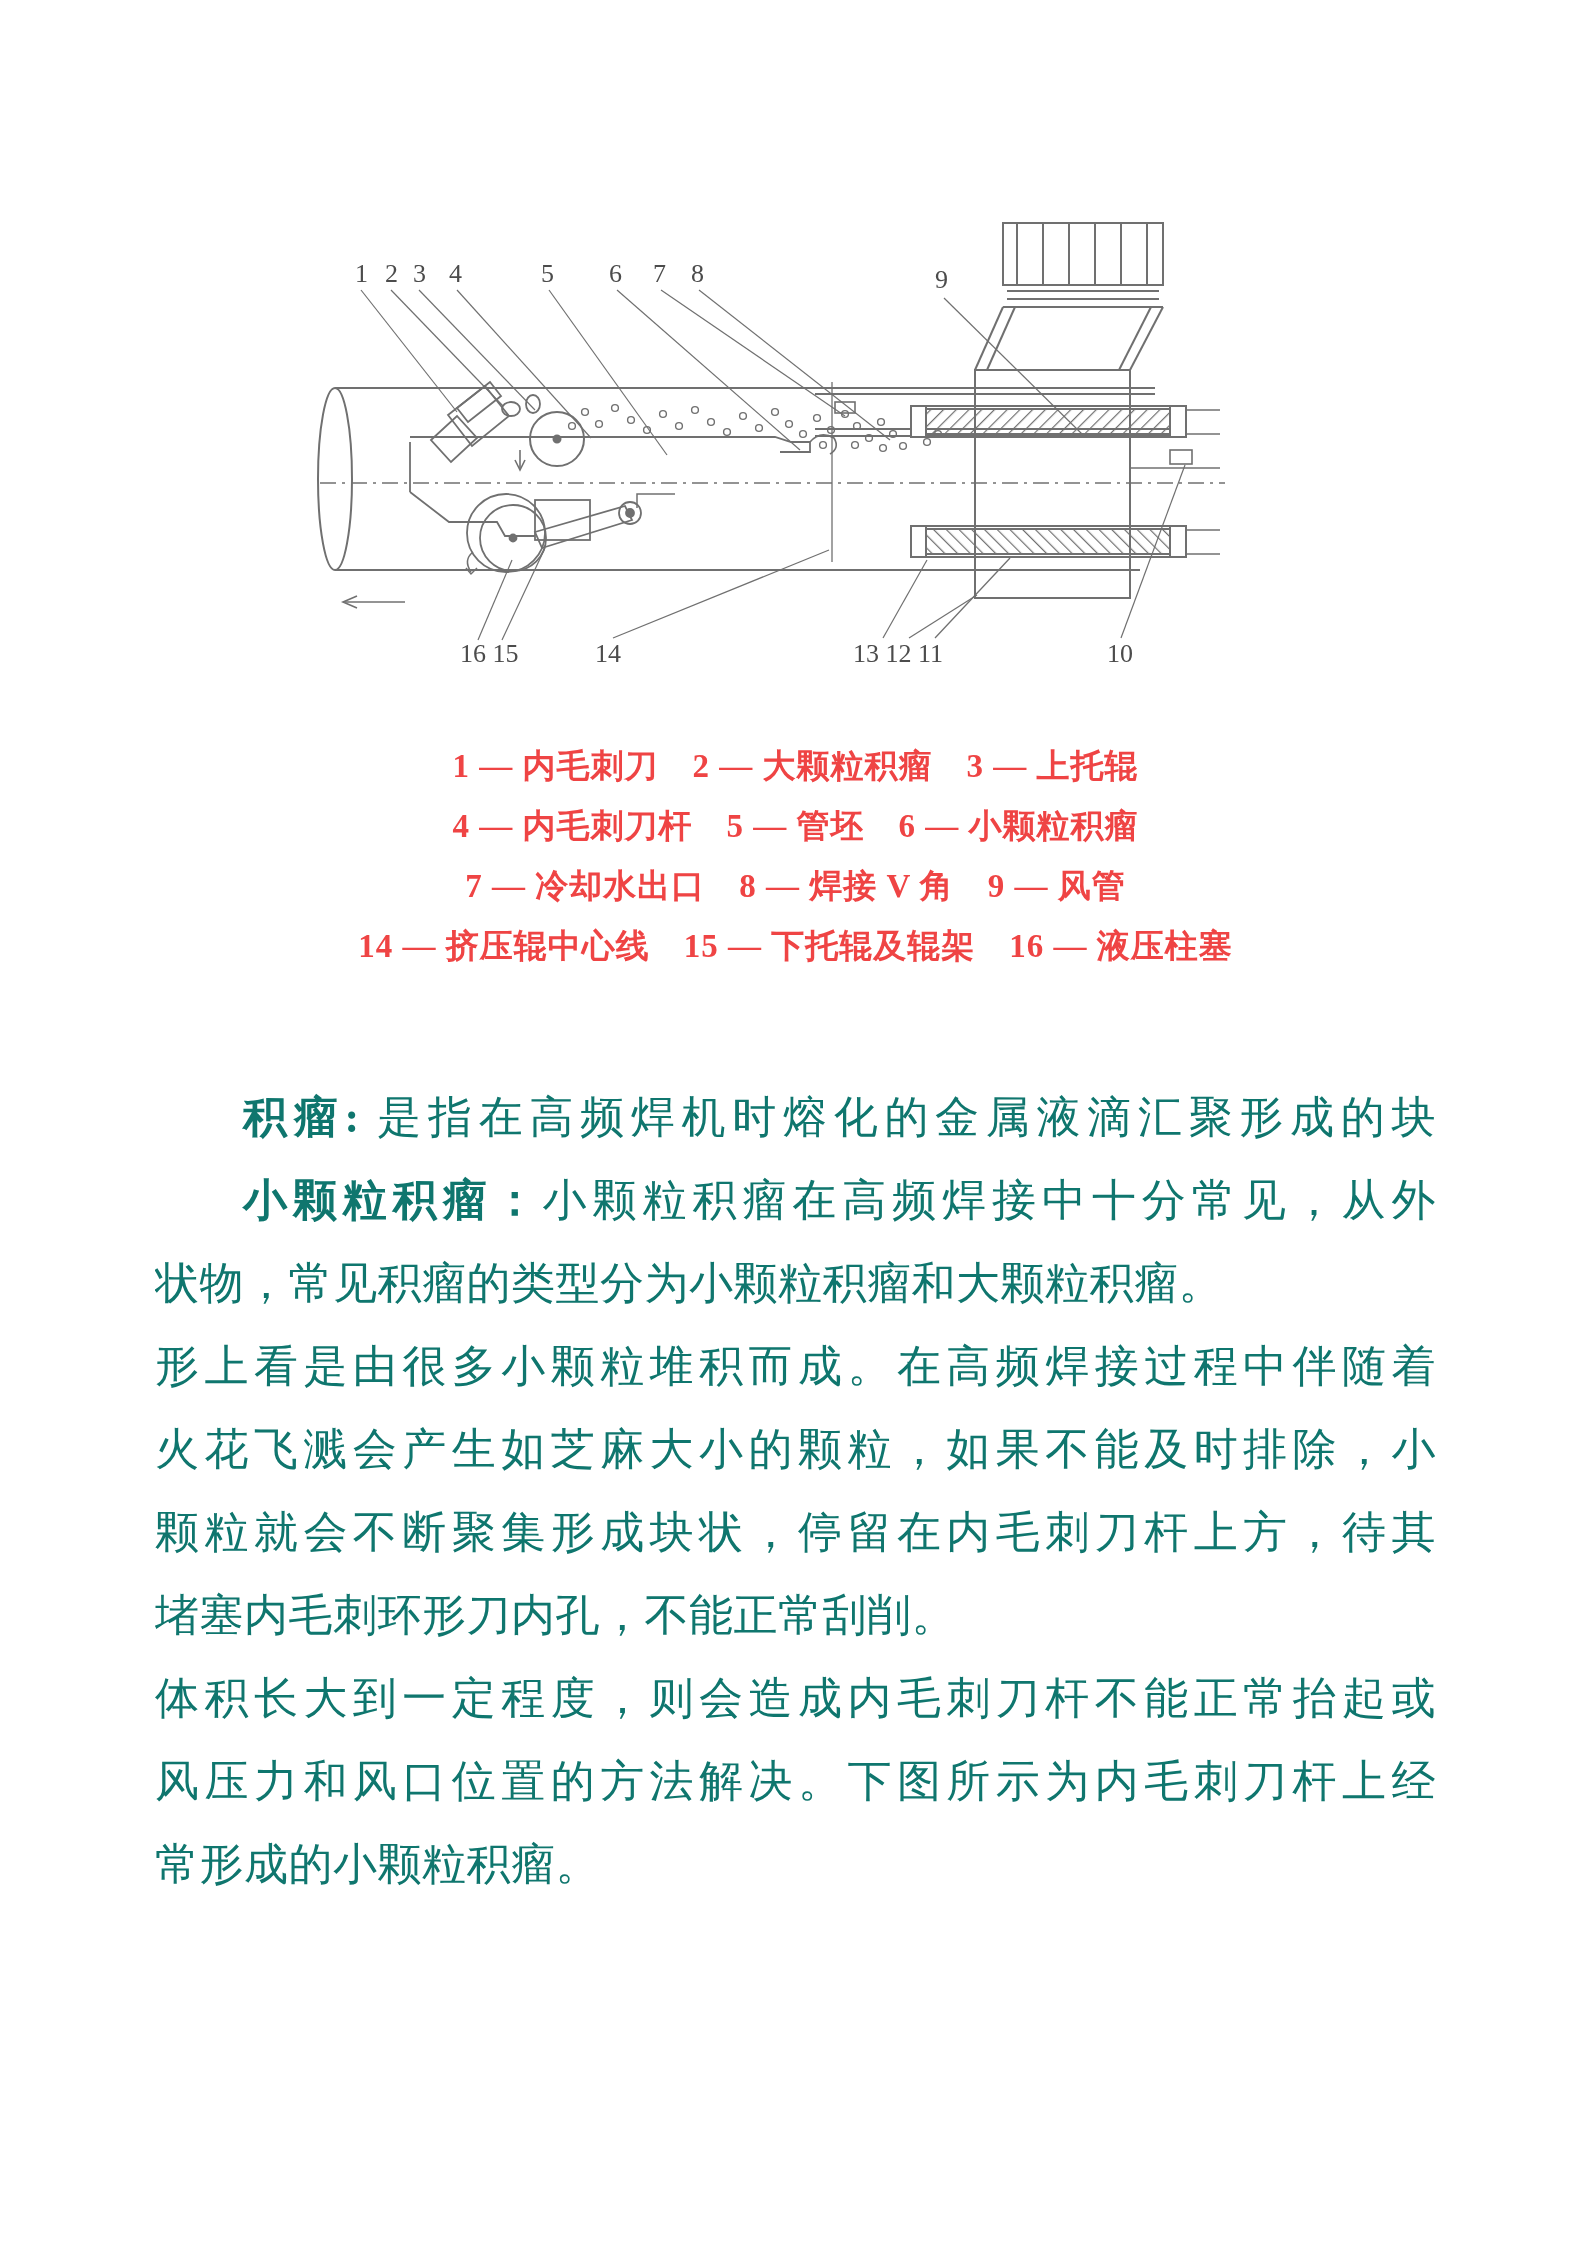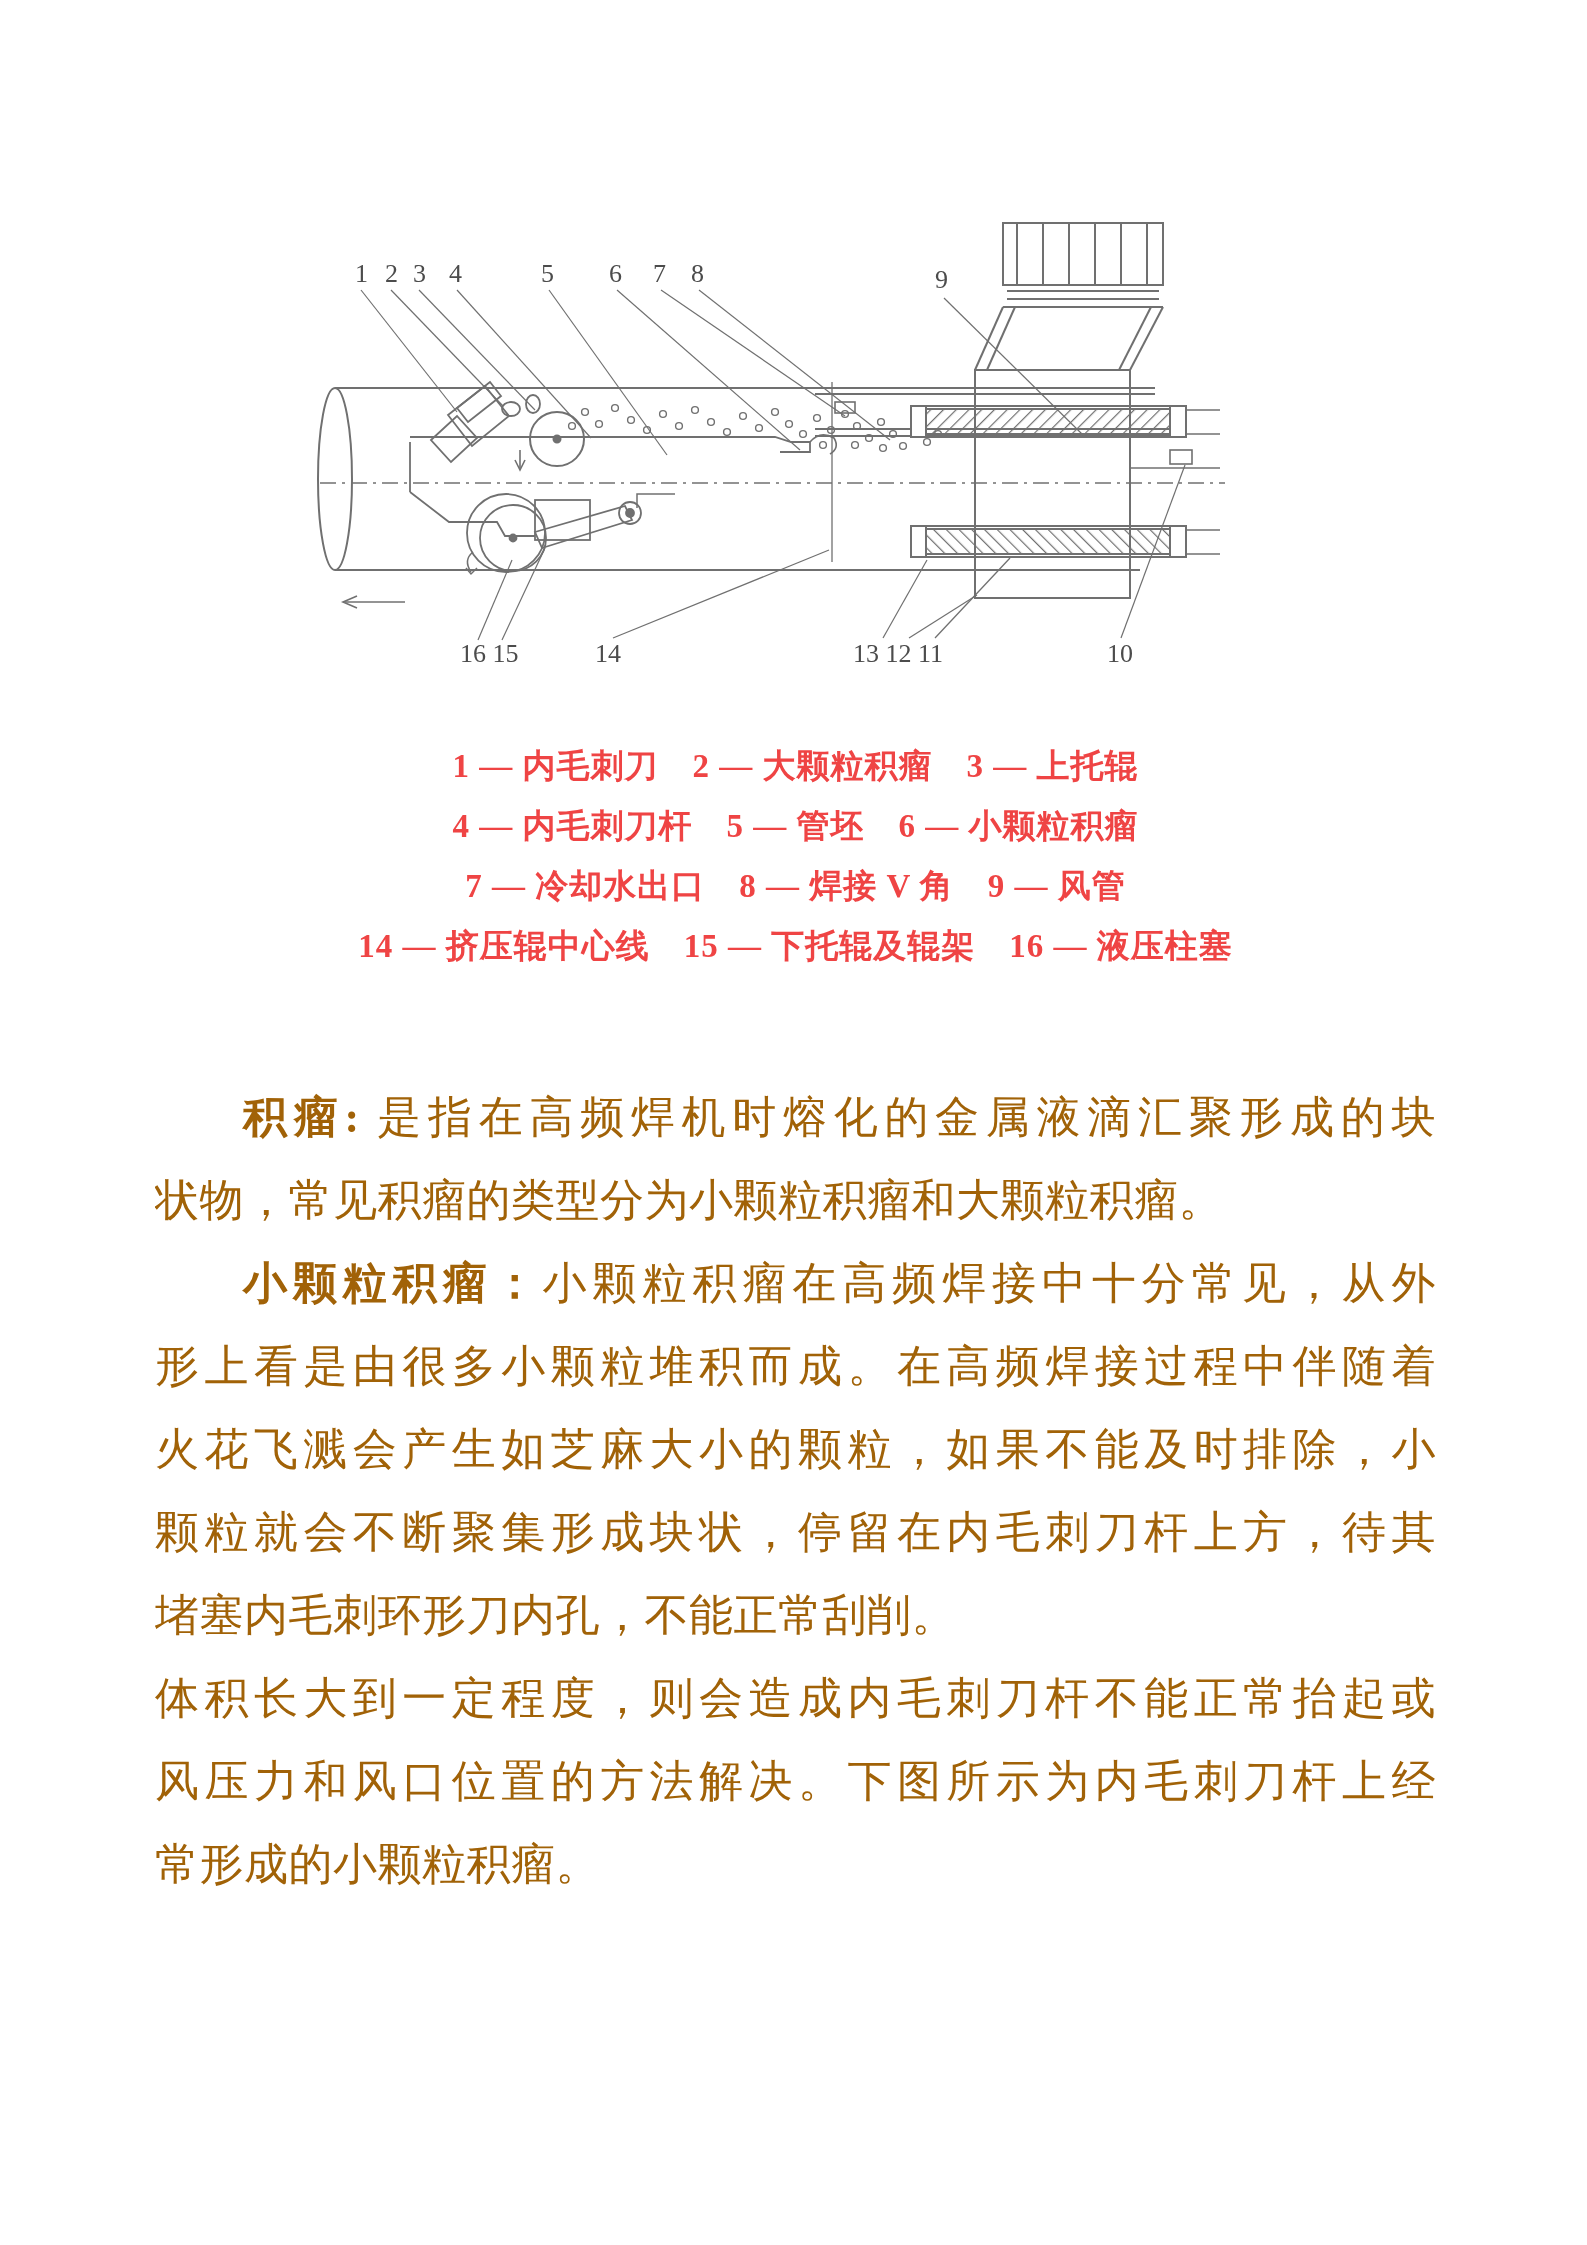--- a/index.html
+++ b/index.html
@@ -12,21 +12,21 @@
   
   .legend{
     position:absolute;left:155px;top:736px;width:1281px;
     text-align:center;color:#ef4444;font-size:33px;line-height:60px;
     font-weight:600;letter-spacing:1px;
   }
   .legend div{height:60px;}
   
   .bodytext{
     position:absolute;left:155px;top:1076px;width:1281px;
-    font-size:44px;color:#a16207;letter-spacing:0.5px;
+    font-size:44px;color:#0f766e;letter-spacing:0.5px;
   }
   .ln{
     height:83px;line-height:83px;
     text-align:justify;text-align-last:justify;
     overflow:hidden;
   }
   .ln.ind{text-indent:88px;}
   .ln.pl{text-align-last:left;}
   .ln b{font-weight:bold;}
   .diag-label{font-size:26px;fill:#4c4c4c;font-family:"Liberation Serif","DejaVu Serif",serif;}
@@ -225,22 +225,22 @@
 
 <div class="legend">
   <div>1 — 内毛刺刀　2 — 大颗粒积瘤　3 — 上托辊</div>
   <div>4 — 内毛刺刀杆　5 — 管坯　6 — 小颗粒积瘤</div>
   <div>7 — 冷却水出口　8 — 焊接 V 角　9 — 风管</div>
   <div>14 — 挤压辊中心线　15 — 下托辊及辊架　16 — 液压柱塞</div>
 </div>
 
 <div class="bodytext">
   <div class="ln ind"><b>积瘤:</b><span> 是指在高频焊机时熔化的金属液滴汇聚形成的块</span></div>
+  <div class="ln ind"><b>小颗粒积瘤：</b><span>小颗粒积瘤在高频焊接中十分常见，从外</span></div>
   <div class="ln pl"><span>状物，常见积瘤的类型分为小颗粒积瘤和大颗粒积瘤。</span></div>
-  <div class="ln ind"><b>小颗粒积瘤：</b><span>小颗粒积瘤在高频焊接中十分常见，从外</span></div>
   <div class="ln"><span>形上看是由很多小颗粒堆积而成。在高频焊接过程中伴随着</span></div>
   <div class="ln"><span>火花飞溅会产生如芝麻大小的颗粒，如果不能及时排除，小</span></div>
   <div class="ln"><span>颗粒就会不断聚集形成块状，停留在内毛刺刀杆上方，待其</span></div>
   <div class="ln pl"><span>堵塞内毛刺环形刀内孔，不能正常刮削。</span></div>
   <div class="ln"><span>体积长大到一定程度，则会造成内毛刺刀杆不能正常抬起或</span></div>
   <div class="ln"><span>风压力和风口位置的方法解决。下图所示为内毛刺刀杆上经</span></div>
   <div class="ln pl"><span>常形成的小颗粒积瘤。</span></div>
 </div>
 
 </body></html>

